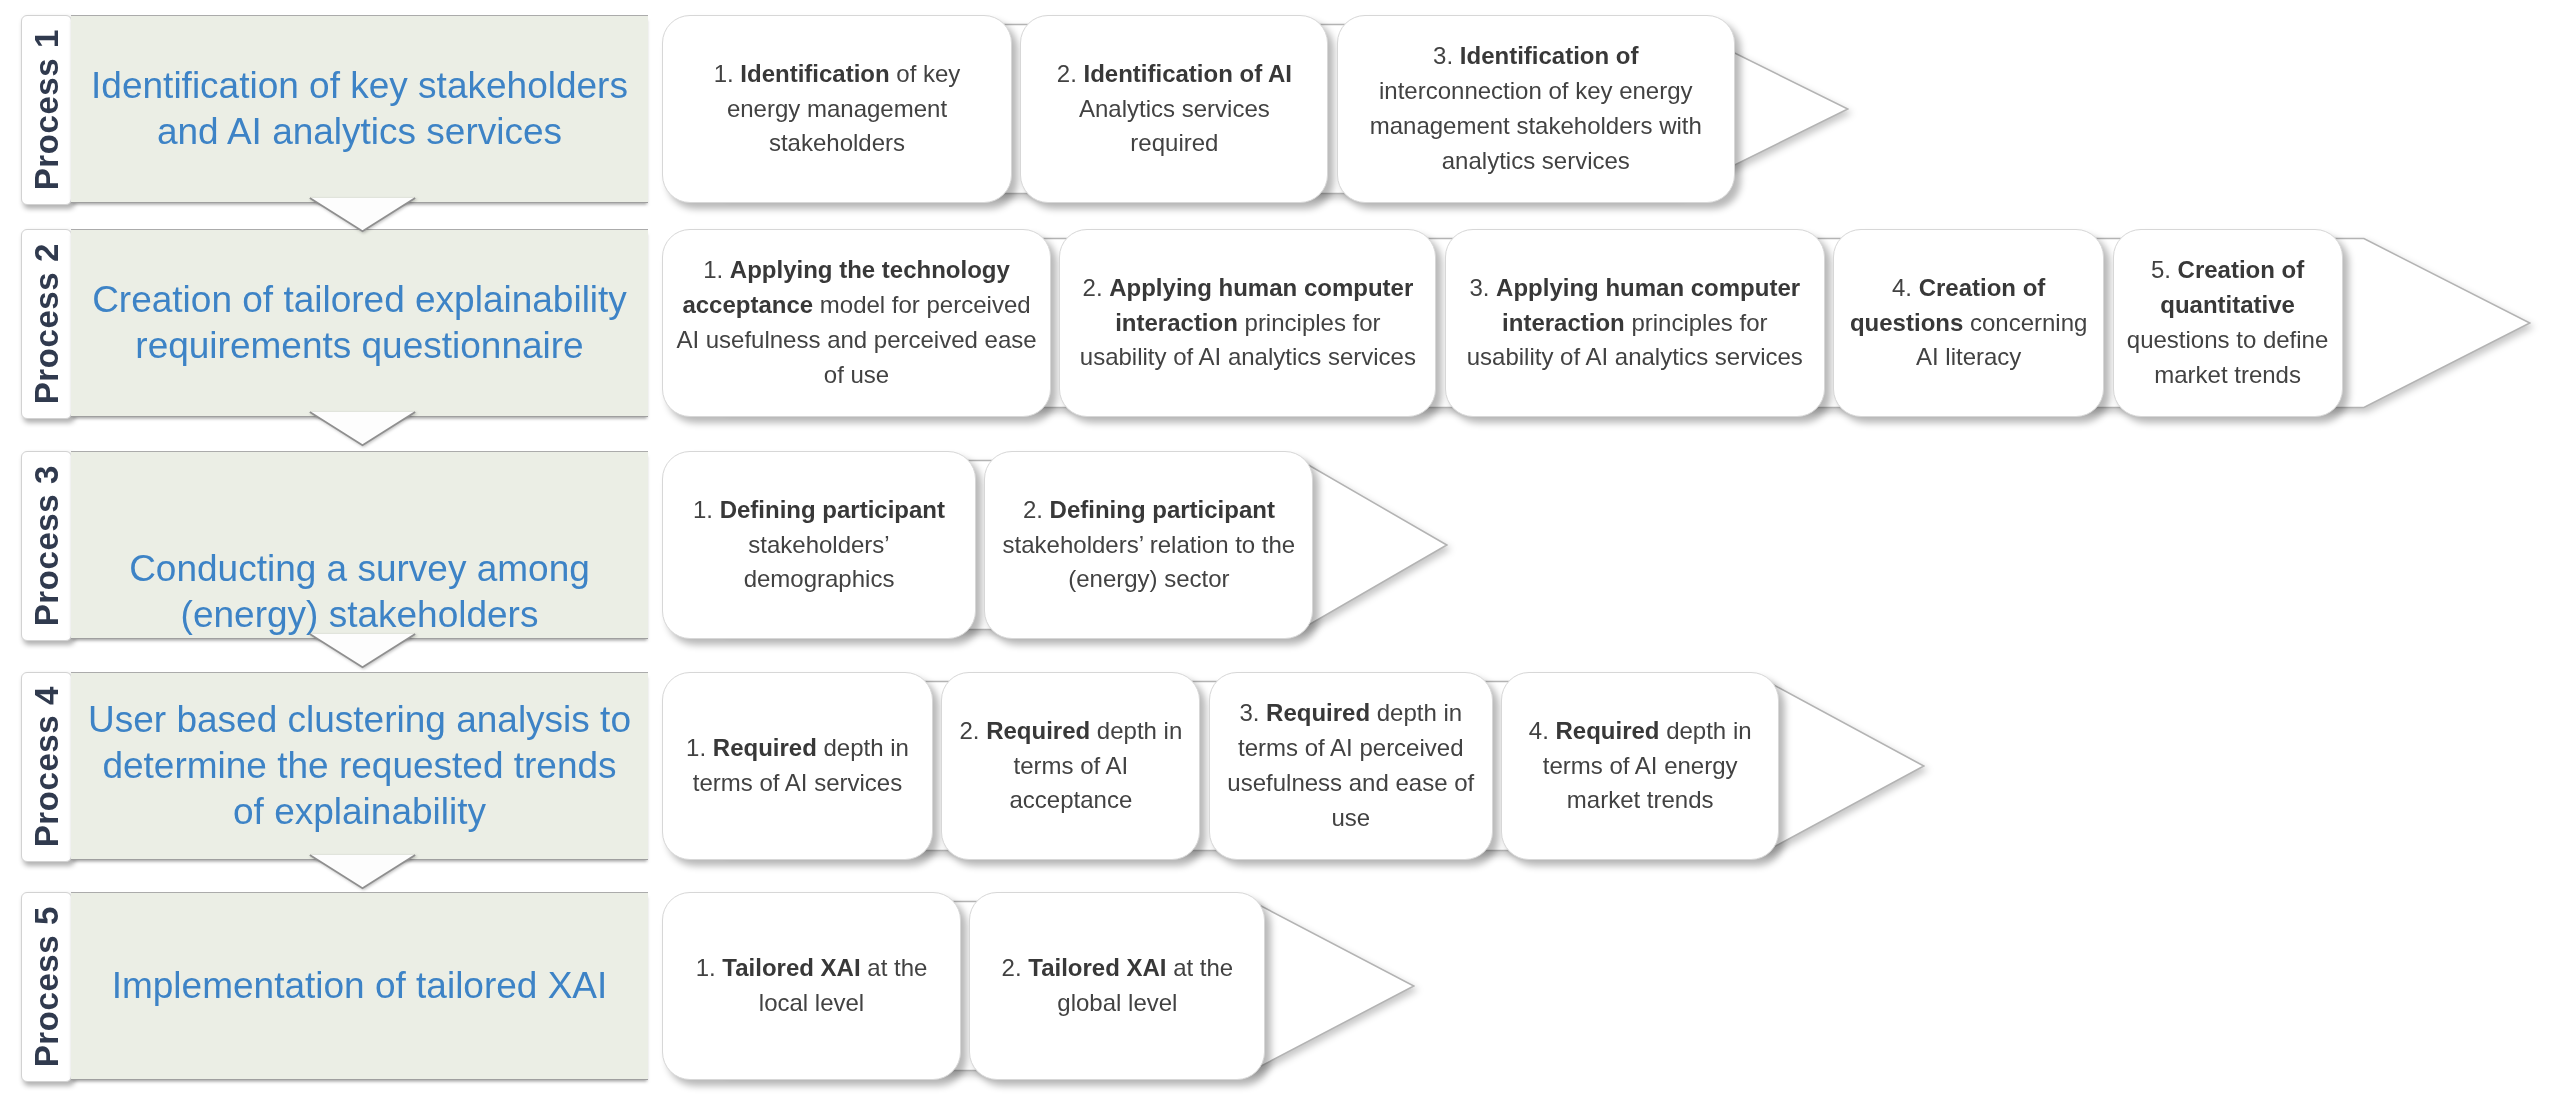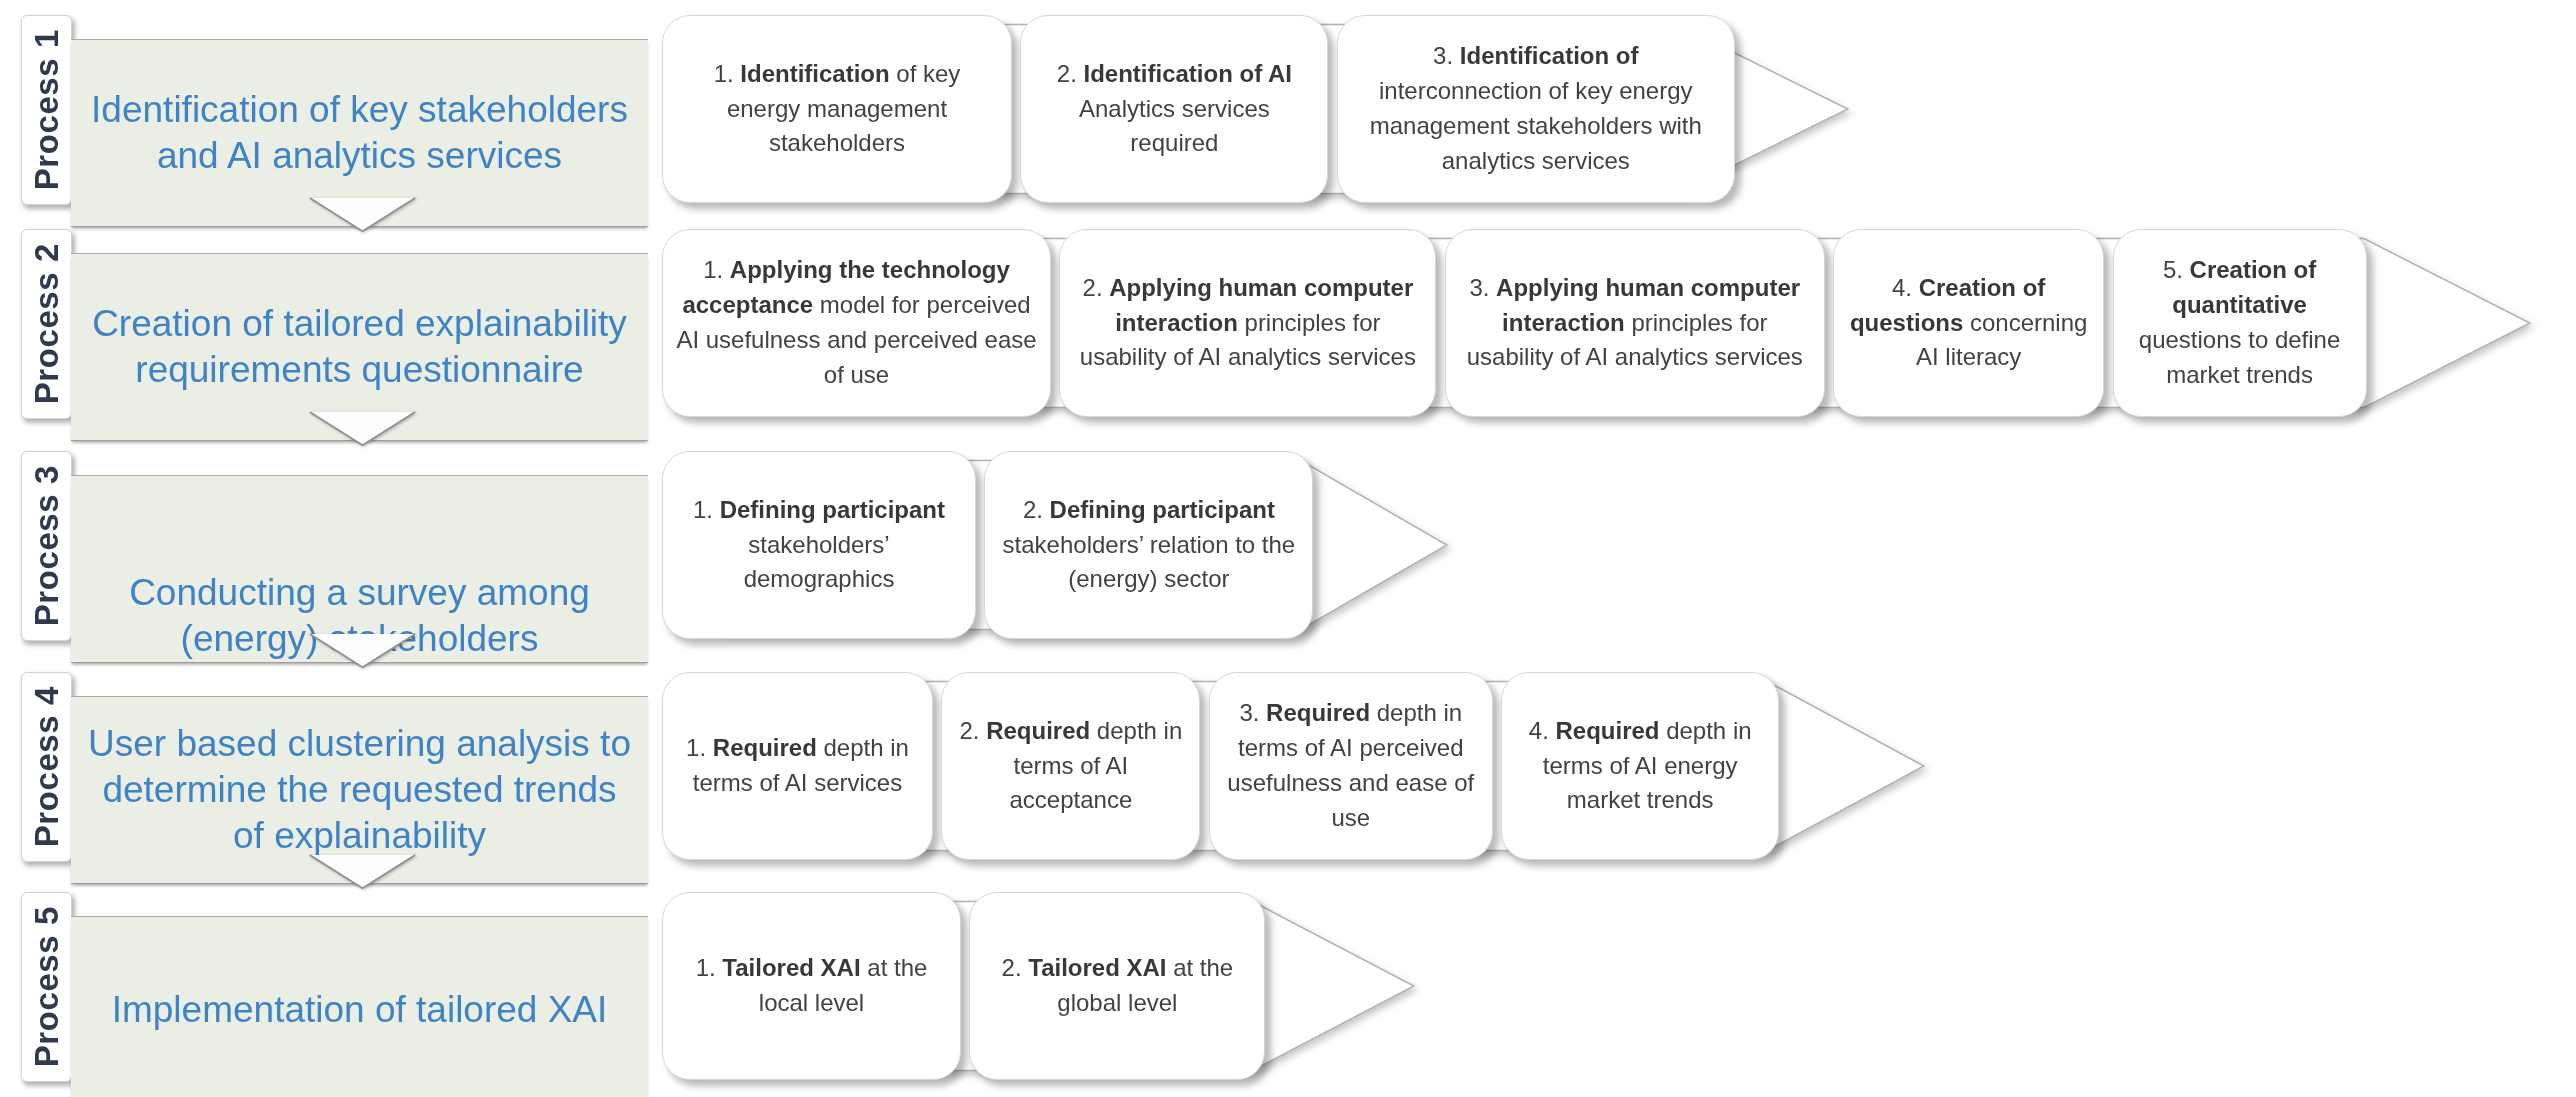--- a/index.html
+++ b/index.html
@@ -19,21 +19,21 @@
     writing-mode:vertical-rl;transform:rotate(180deg);
     font-size:33px;font-weight:bold;color:#303a4e;letter-spacing:0.6px;white-space:nowrap;
   }
   
   .ptitle{
     position:absolute;left:71px;top:0;width:577px;height:100%;
     background:#ebeee5;
     border-top:1.8px solid #ababab;border-bottom:1.8px solid #9f9f9f;
     box-shadow:0 3.6px 3px -1.2px rgba(90,90,90,.55);
     display:flex;align-items:center;justify-content:center;z-index:2;
-    box-sizing:border-box;padding:0 15.7px;margin-top:24px;
+    box-sizing:border-box;padding:0 15.7px;
   }
   .ptitle.align-top{align-items:flex-end;padding-top:9.7px;}
   .ptitle-text{
     font-size:37px;line-height:1.25;color:#3d83c6;text-align:center;width:100%;
   }
   
   .flow-arrow{position:absolute;left:724px;top:6px;height:176px;z-index:0;
     filter:drop-shadow(3.6px 4.2px 3.6px rgba(0,0,0,.22));}
   .flow-arrow polygon{fill:#ffffff;stroke:#b3b3b3;stroke-width:2.5;}
   
@@ -97,21 +97,21 @@
       </div>
       <div class="step" style="width:377px">
         <p class="step-text"><span>2.</span> <b>Applying human computer interaction</b><span> principles for usability of AI analytics services</span></p>
       </div>
       <div class="step" style="width:380px">
         <p class="step-text"><span>3.</span> <b>Applying human computer interaction</b><span> principles for usability of AI analytics services</span></p>
       </div>
       <div class="step" style="width:271px">
         <p class="step-text"><span>4.</span> <b>Creation of questions</b><span> concerning AI literacy</span></p>
       </div>
-      <div class="step" style="width:254px">
+      <div class="step" style="width:230px">
         <p class="step-text"><span>5.</span> <b>Creation of quantitative</b><span> questions to define market trends</span></p>
       </div>
     </div>
   </div>
 
   <div class="prow" style="top:451px">
     <svg class="flow-arrow" style="width:724px" viewBox="0 0 1200 292" preserveAspectRatio="none">
         <polygon points="0,6 956,6 1198,146 956,286 0,286"></polygon>
       </svg>
     <div class="plabel">

